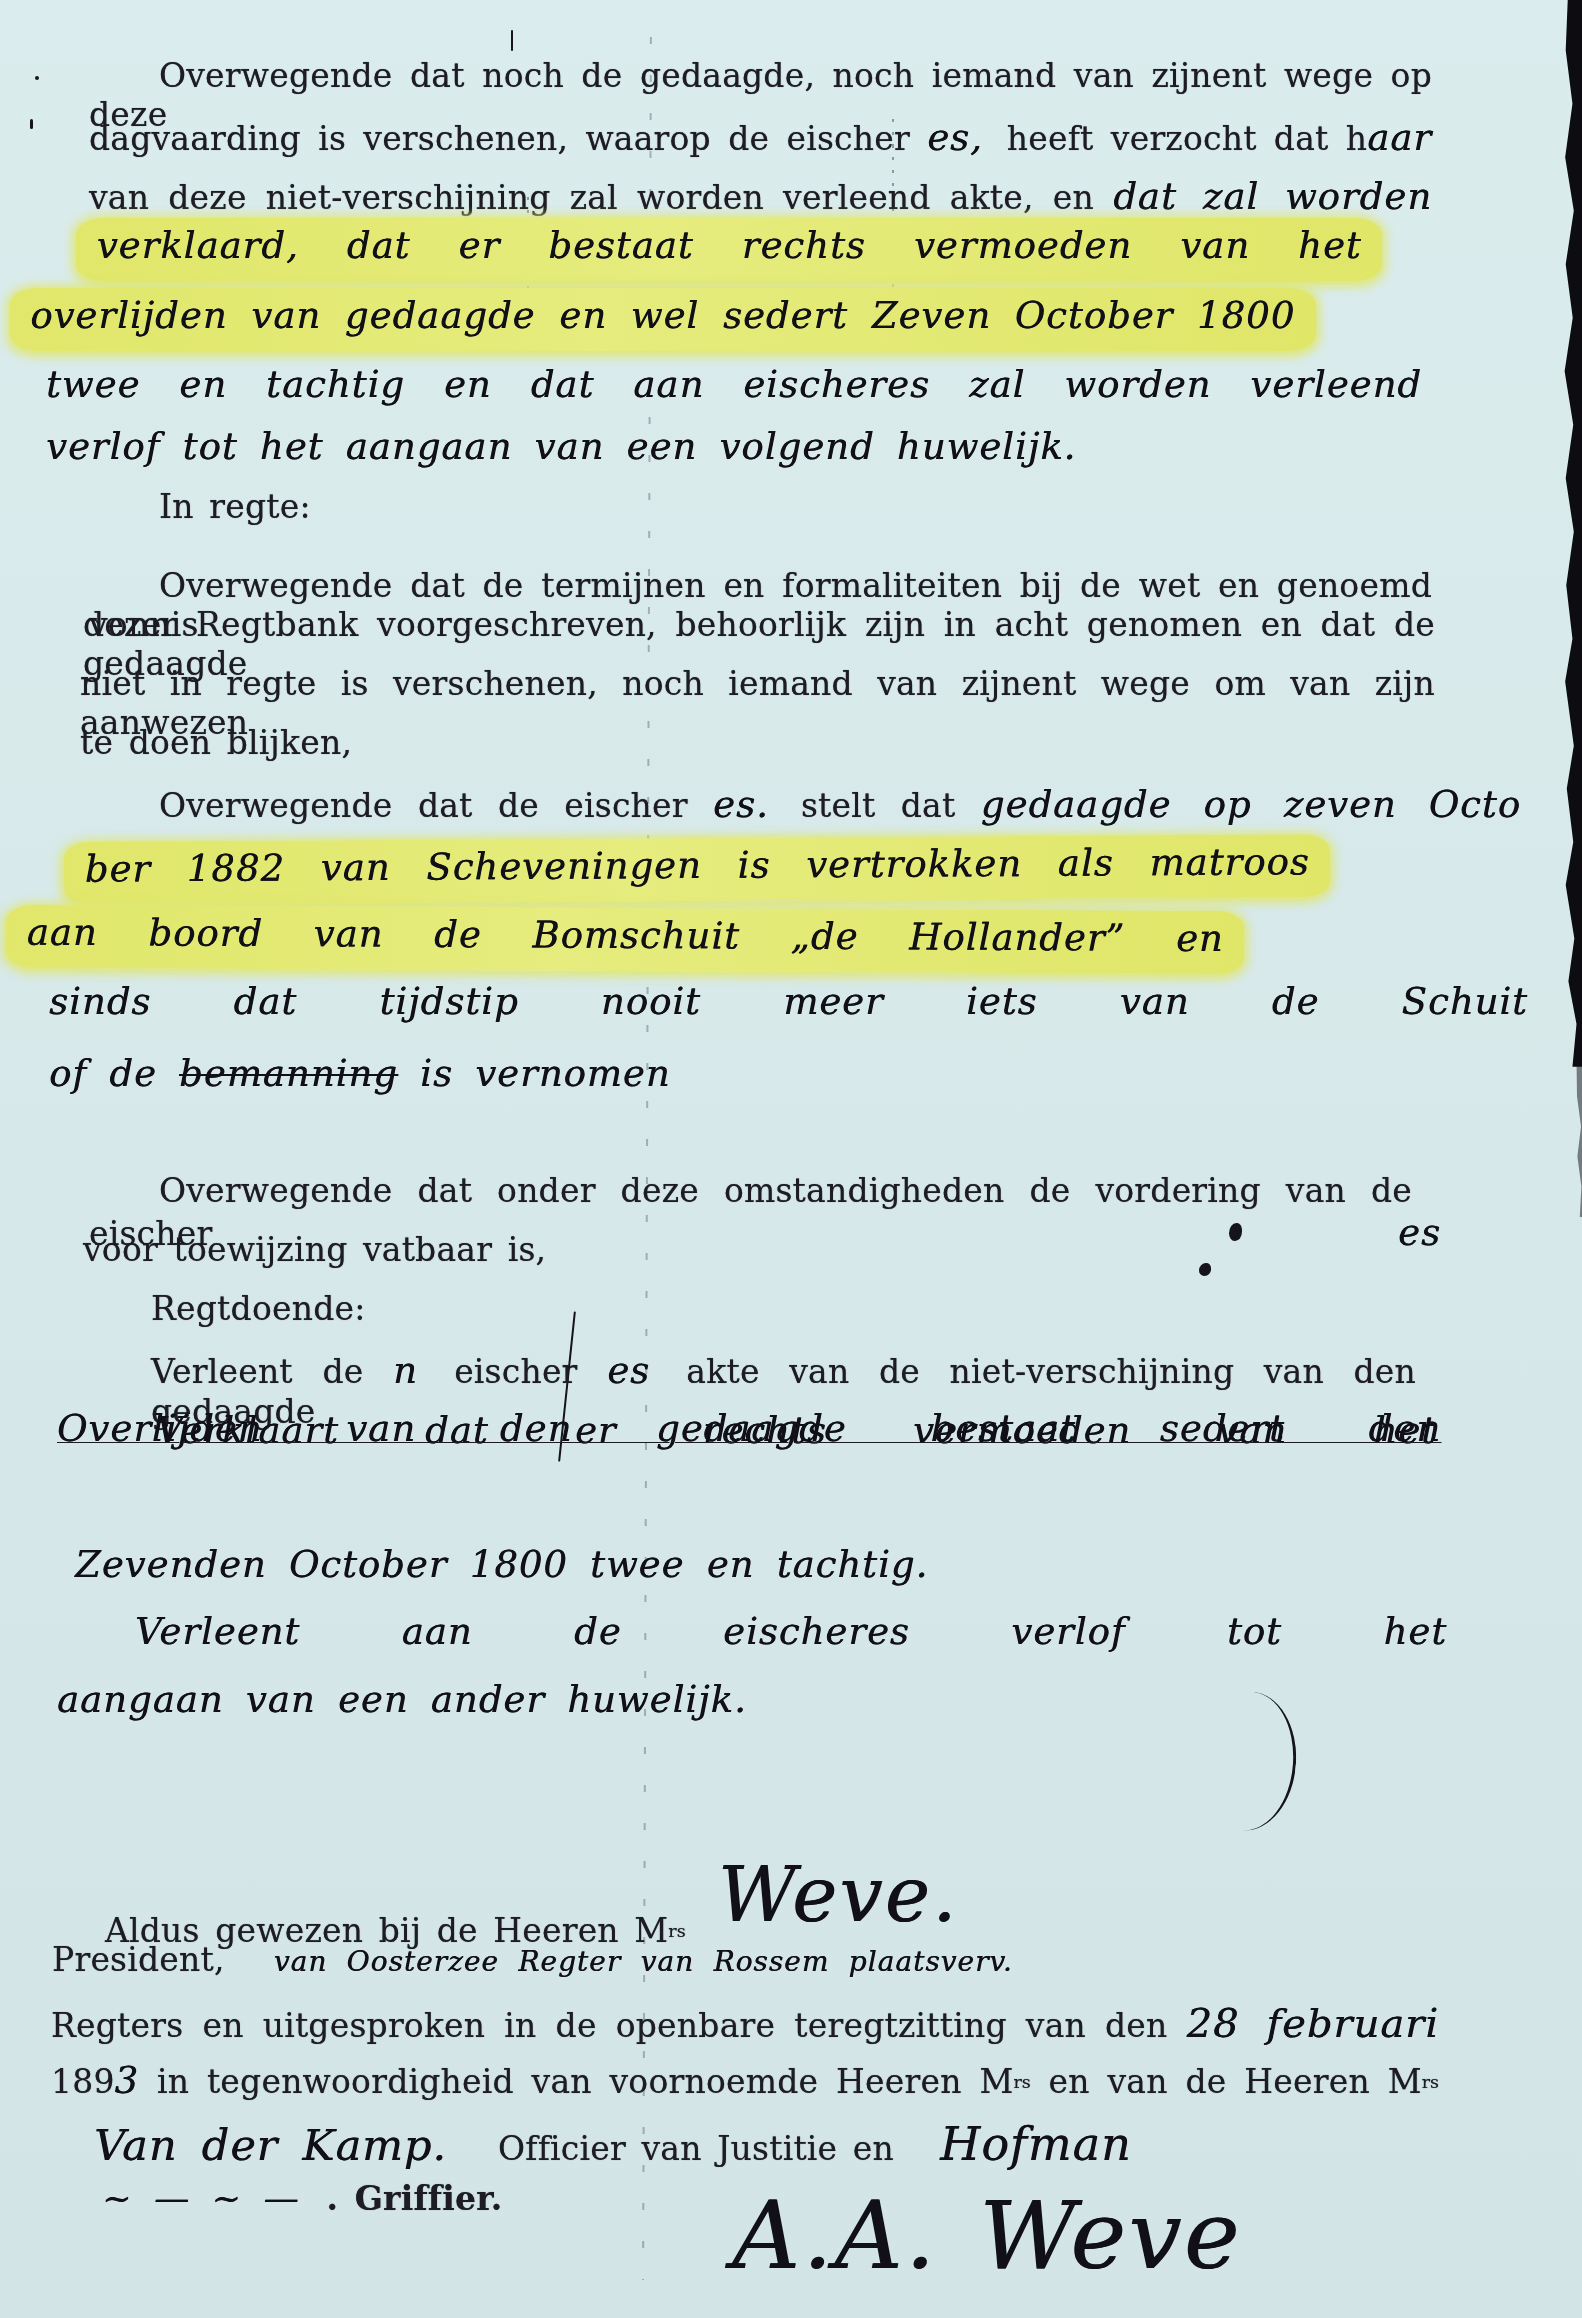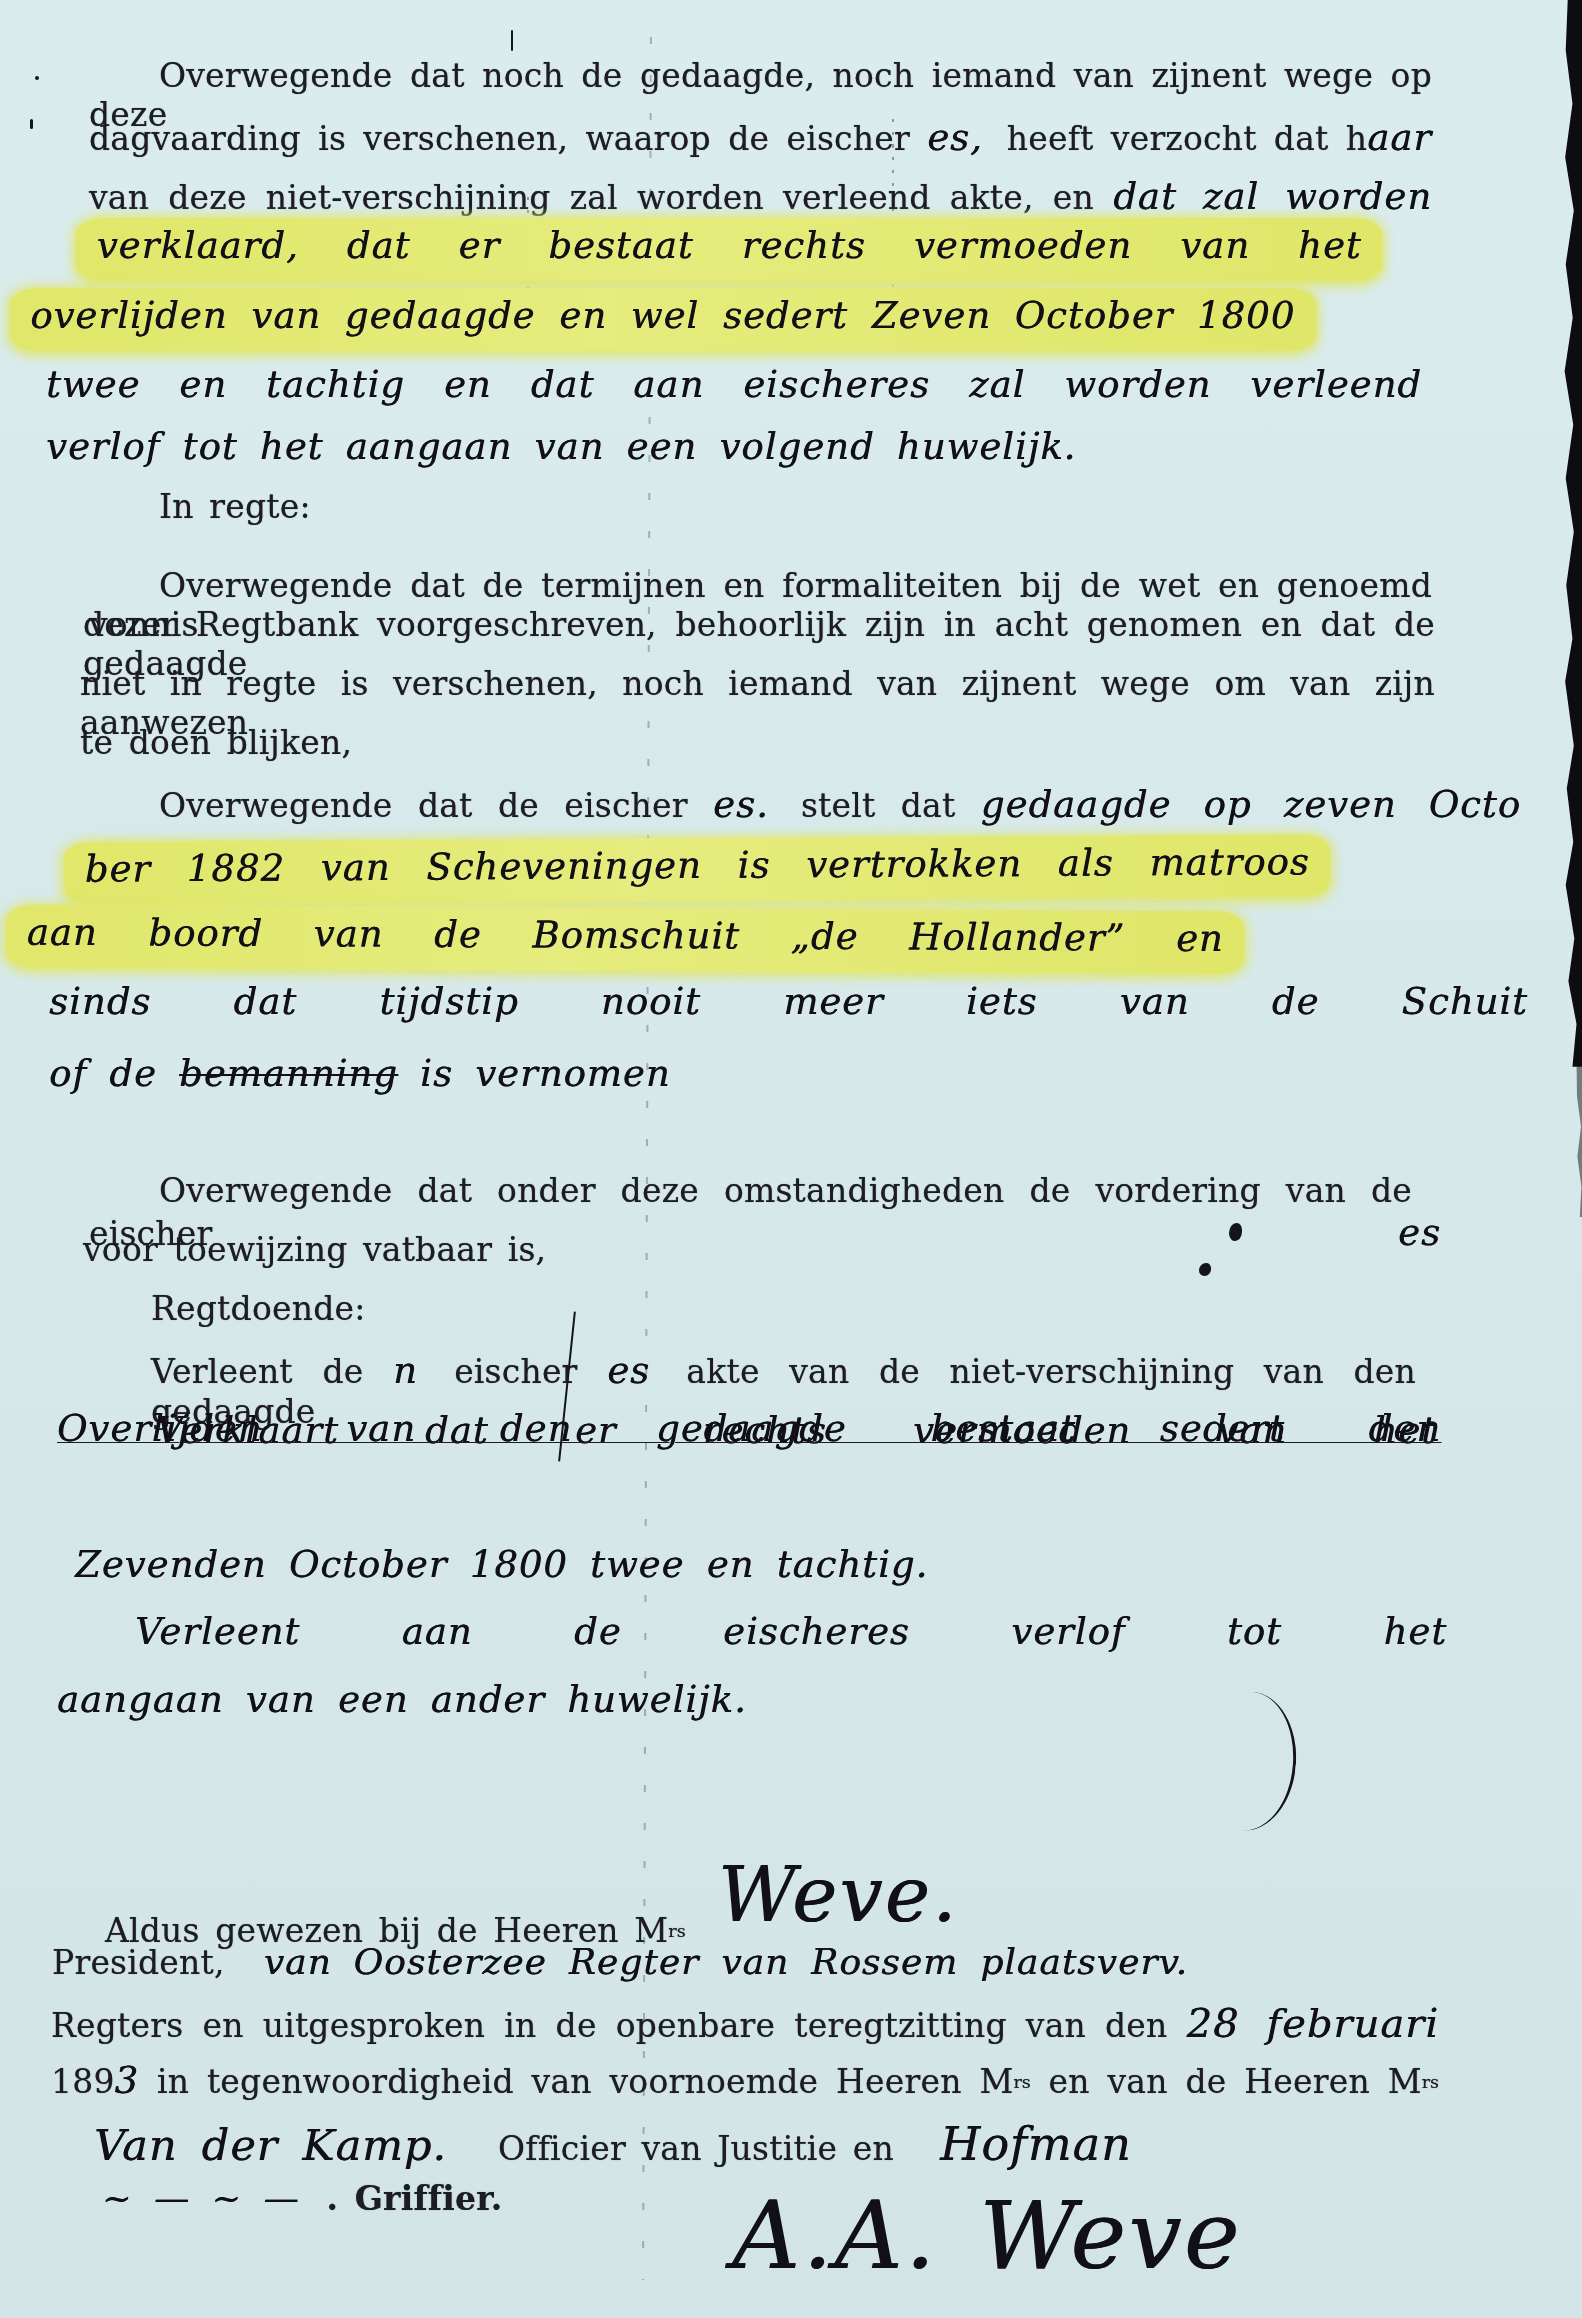--- a/index.html
+++ b/index.html
@@ -140,20 +140,20 @@
     <div class="line justify" style="top: 1172px; left: 89px; width: 1352px; text-indent: 70px;"><span class="pr">Overwegende dat onder deze omstandigheden de vordering van de</span><span class="pr" style="margin-left: 29px;"> eischer </span><span class="hw">es</span></div>
     <div class="line" style="top: 1231px; left: 83px;"><span class="pr">voor toewijzing vatbaar is,</span></div>
     <div class="line" style="top: 1290px; left: 151px;"><span class="pr">Regtdoende:</span></div>
     <div class="line justify" style="top: 1349px; left: 151px; width: 1265px;"><span class="pr">Verleent de </span><span class="hw">n </span><span class="pr"> eischer </span><span class="hw">es </span><span class="pr"> akte van de niet-verschijning van den gedaagde</span></div>
     <div class="line justify" style="top: 1409px; left: 156px; width: 1281px;"><span class="hw">Verklaart dat er rechts vermoeden van het</span></div>
     <div class="line justify" style="top: 1407px; left: 57px; width: 1384px; text-decoration: underline;"><span class="hw">Overlijden van den gedaagde bestaat sedert den</span></div>
     <div class="line" style="top: 1543px; left: 75px;"><span class="hw">Zevenden October 1800 twee en tachtig.</span></div>
     <div class="line justify" style="top: 1610px; left: 135px; width: 1312px;"><span class="hw">Verleent aan de eischeres verlof tot het</span></div>
     <div class="line" style="top: 1678px; left: 57px;"><span class="hw">aangaan van een ander huwelijk.</span></div>
     <div class="line" style="top: 1871px; left: 105px;"><span class="pr">Aldus gewezen bij de Heeren M</span><sup class="pr sup">rs</sup><span class="hw sig" style="margin-left: 32px; position: relative; top: -20.7px; text-align: center;">Weve.</span></div>
-    <div class="line" style="top: 1941px; left: 52px;"><span class="pr">President,</span><span class="hw" style="font-size: 36px; margin-left: 39px;">van Oosterzee  Regter van Rossem plaatsverv.</span></div>
+    <div class="line" style="top: 1941px; left: 52px;"><span class="pr">President,</span><span class="hw" style="font-size: 28px; margin-left: 49px;">van Oosterzee  Regter van Rossem plaatsverv.</span></div>
     <div class="line justify" style="top: 2000px; left: 51px; width: 1388px;"><span class="pr">Regters en uitgesproken in de openbare teregtzitting van den </span><span class="hw" style="font-size: 40px;">28 februari</span></div>
     <div class="line justify" style="top: 2059px; left: 51px; width: 1388px;"><span class="pr">189</span><span class="hw" style="font-size: 37px;">3</span><span class="pr"> in tegenwoordigheid van voornoemde Heeren M</span><sup class="pr sup">rs</sup><span class="pr"> en van de Heeren M</span><sup class="pr sup">rs</sup></div>
     <div class="line" style="top: 2117px; left: 94px;"><span class="hw" style="font-size: 43px;">Van der Kamp.</span><span class="pr" style="margin-left: 51px;">Officier van Justitie en</span><span class="hw" style="font-size: 46px; margin-left: 46px;">Hofman</span></div>
     <div class="line" style="top: 2178px; left: 102px;"><span class="hw" style="font-size: 35px;">~ — ~ —</span><span class="pr" style="margin-left: 27px; font-weight: bold;">. Griffier.</span></div>
     <div class="line" style="top: 2181px; left: 732px;"><span class="hw sig" style="font-size: 94px;">A.A. Weve</span></div>
   </div>
 
 
 </body></html>

